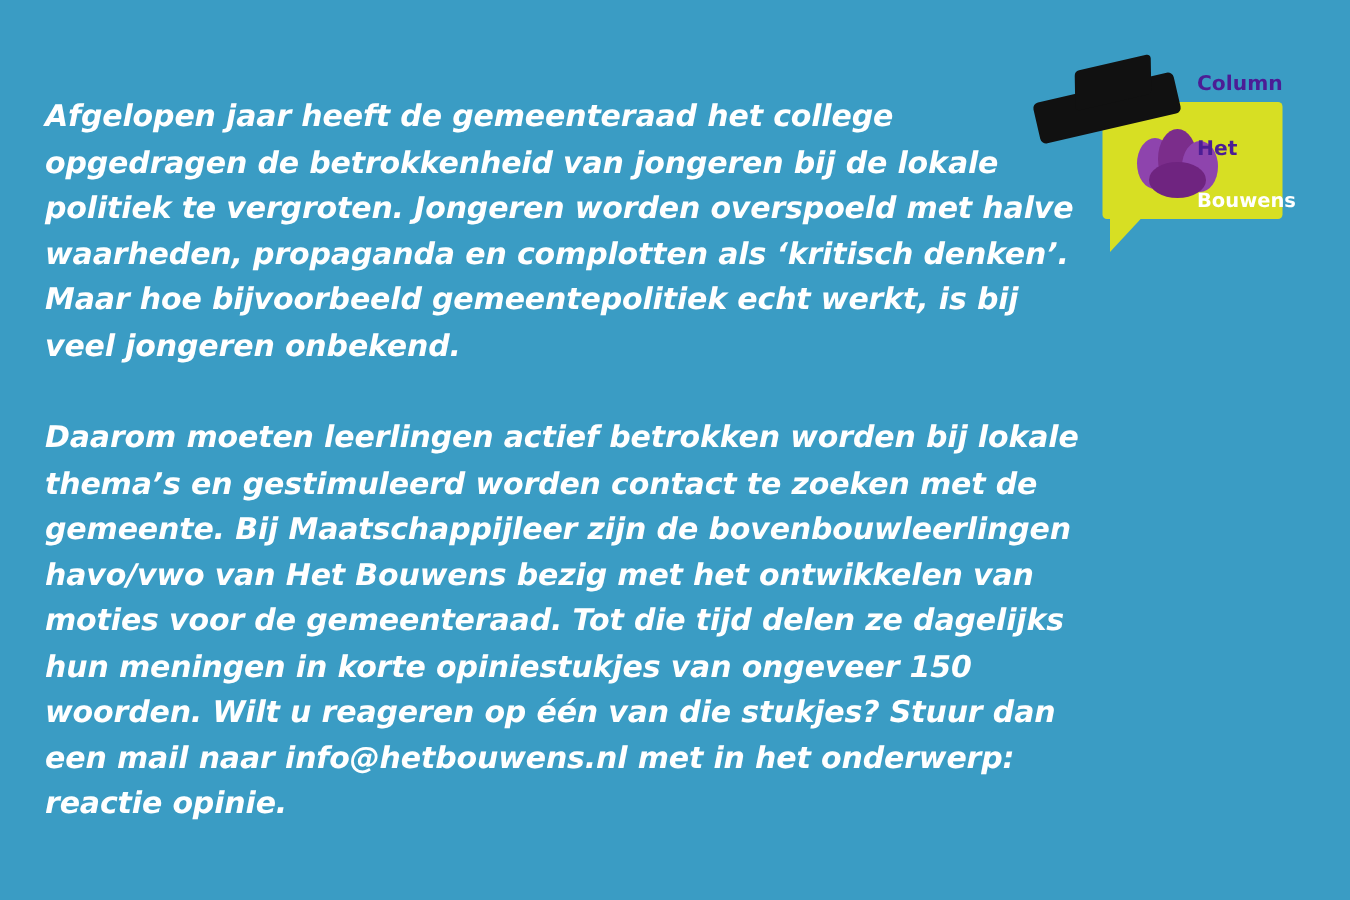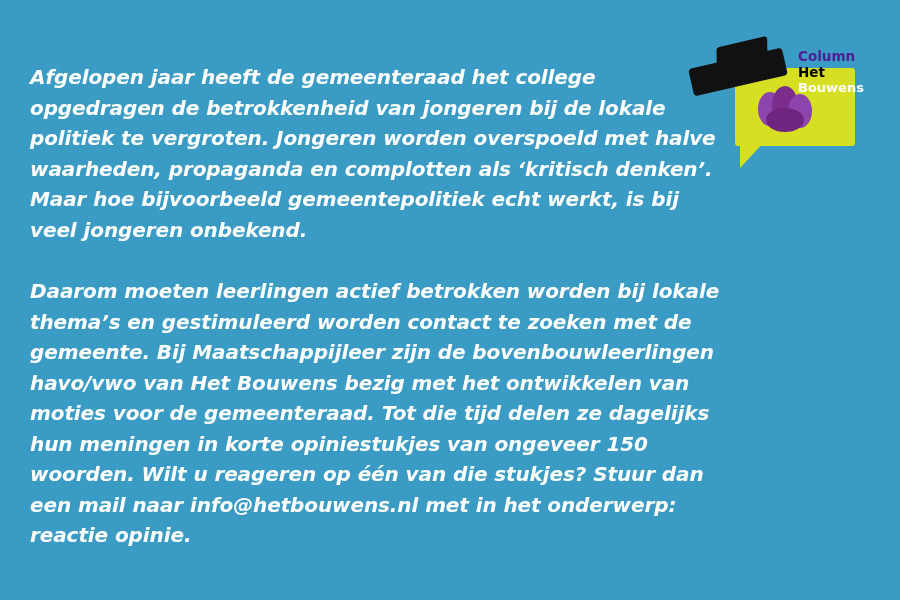--- a/index.html
+++ b/index.html
@@ -109,25 +109,27 @@
   }
   .logo-line {
     font-family: "DejaVu Sans", sans-serif;
     font-weight: bold;
     font-size: 13.5px;
     line-height: 16px;
     color: #4c1d95;
     letter-spacing: 0px;
   }
   #logo-line-2 {
-    color: #000000;
+    color: #4c1d95;
+    margin-top: 27px;
   }
   #logo-line-3 {
     color: #ffffff;
     font-size: 13px;
+    margin-top: 20px;
   }
 </style>
 </head>
 <body>
 
 <div id="card" style="background: rgb(58, 156, 196);">
 
   <div id="text-block">
     <p class="para" id="para-1">Afgelopen jaar heeft de gemeenteraad het college opgedragen de betrokkenheid van jongeren bij de lokale politiek te vergroten. Jongeren worden overspoeld met halve waarheden, propaganda en complotten als ‘kritisch denken’. Maar hoe bijvoorbeeld gemeentepolitiek echt werkt, is bij veel jongeren onbekend.</p>
     <p class="para" id="para-2">Daarom moeten leerlingen actief betrokken worden bij lokale thema’s en gestimuleerd worden contact te zoeken met de gemeente. Bij Maatschappijleer zijn de bovenbouwleerlingen havo/vwo van Het Bouwens bezig met het ontwikkelen van moties voor de gemeenteraad. Tot die tijd delen ze dagelijks hun meningen in korte opiniestukjes van ongeveer 150 woorden. Wilt u reageren op één van die stukjes? Stuur dan een mail naar info@hetbouwens.nl met in het onderwerp: reactie opinie.</p>

